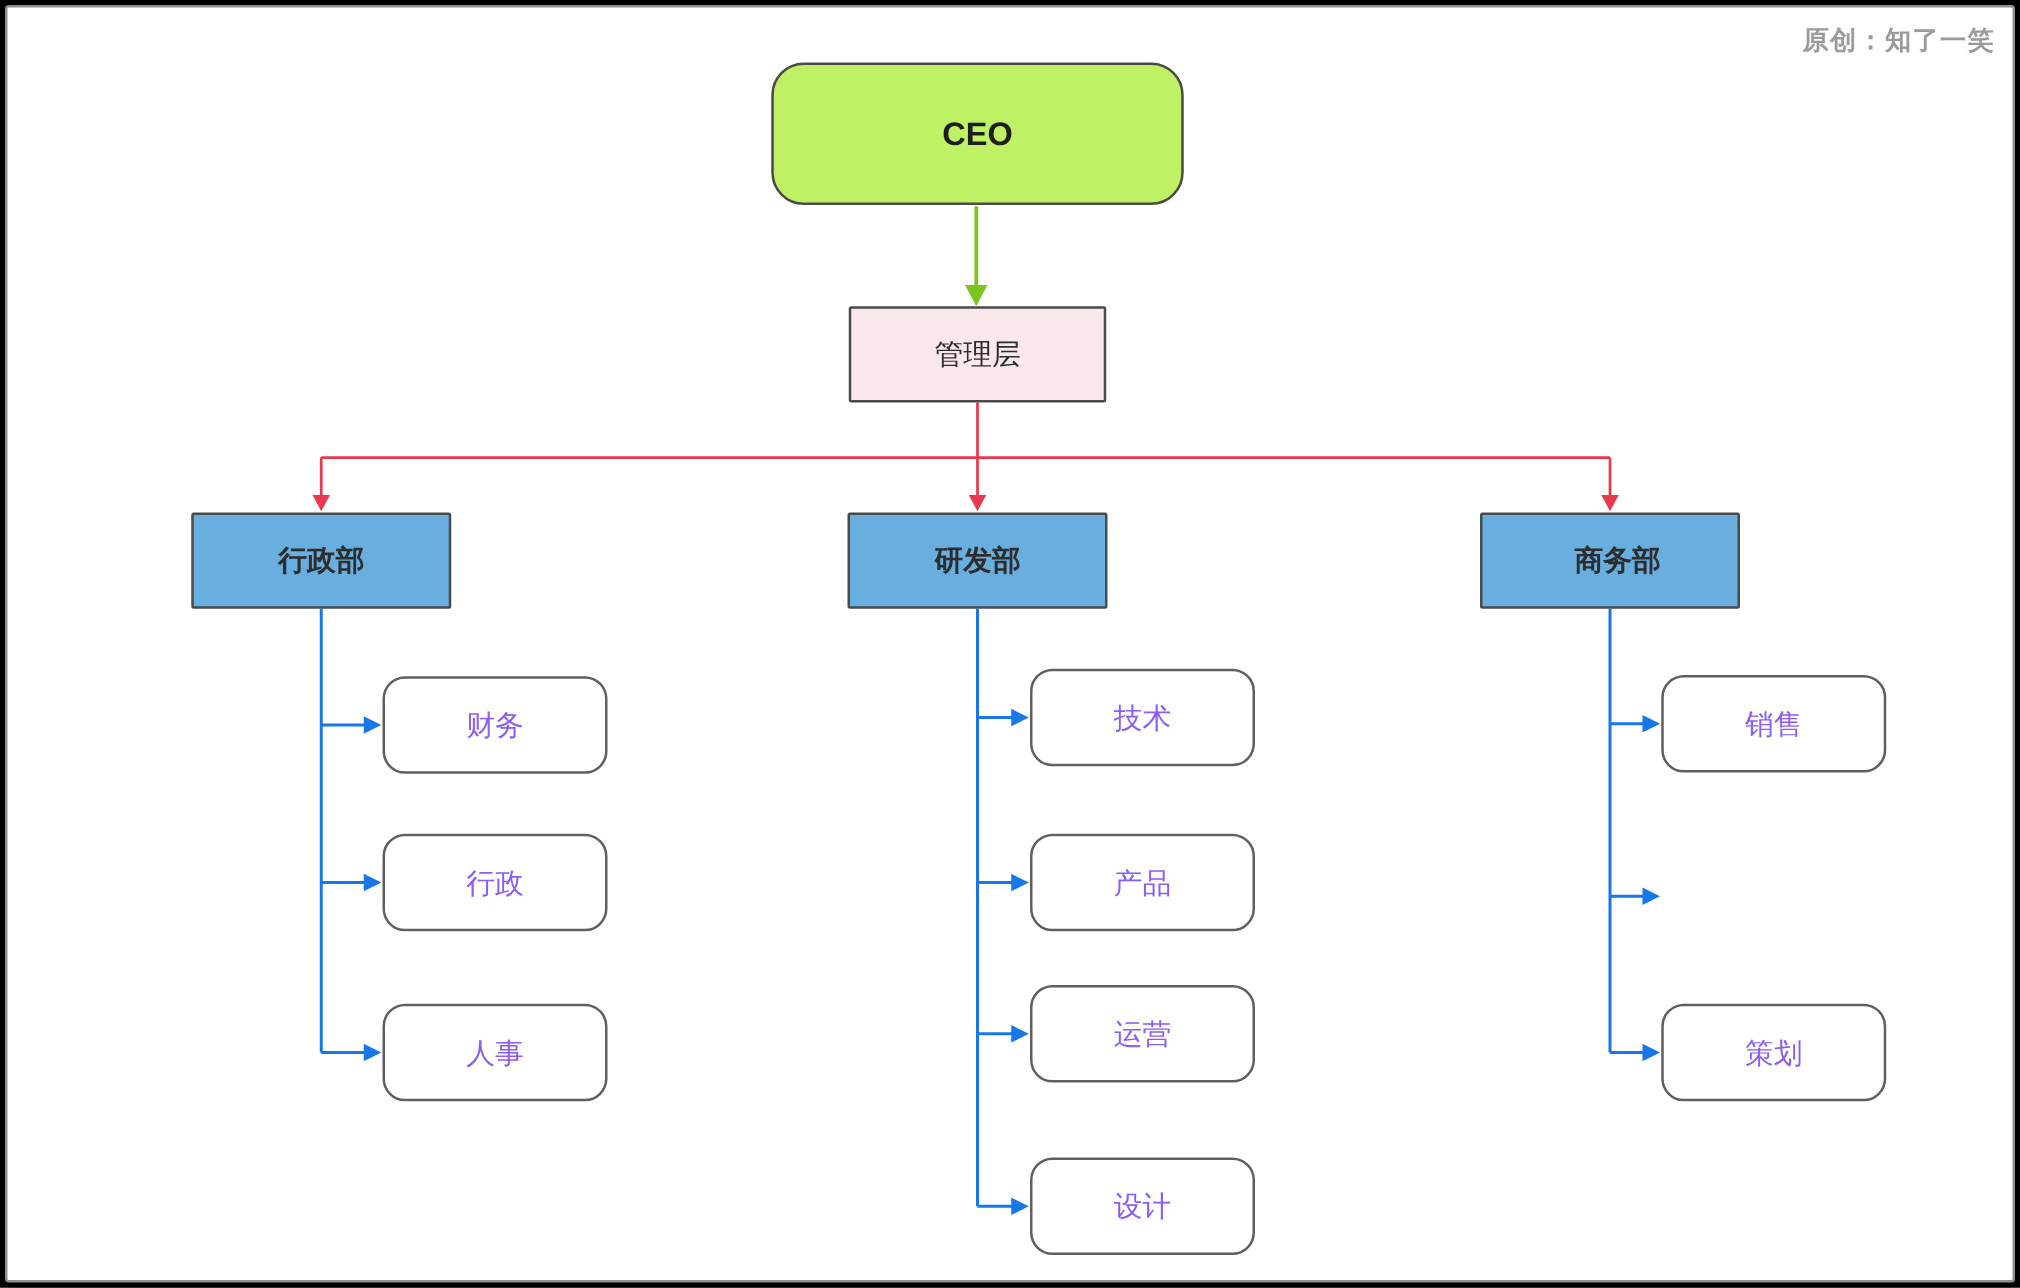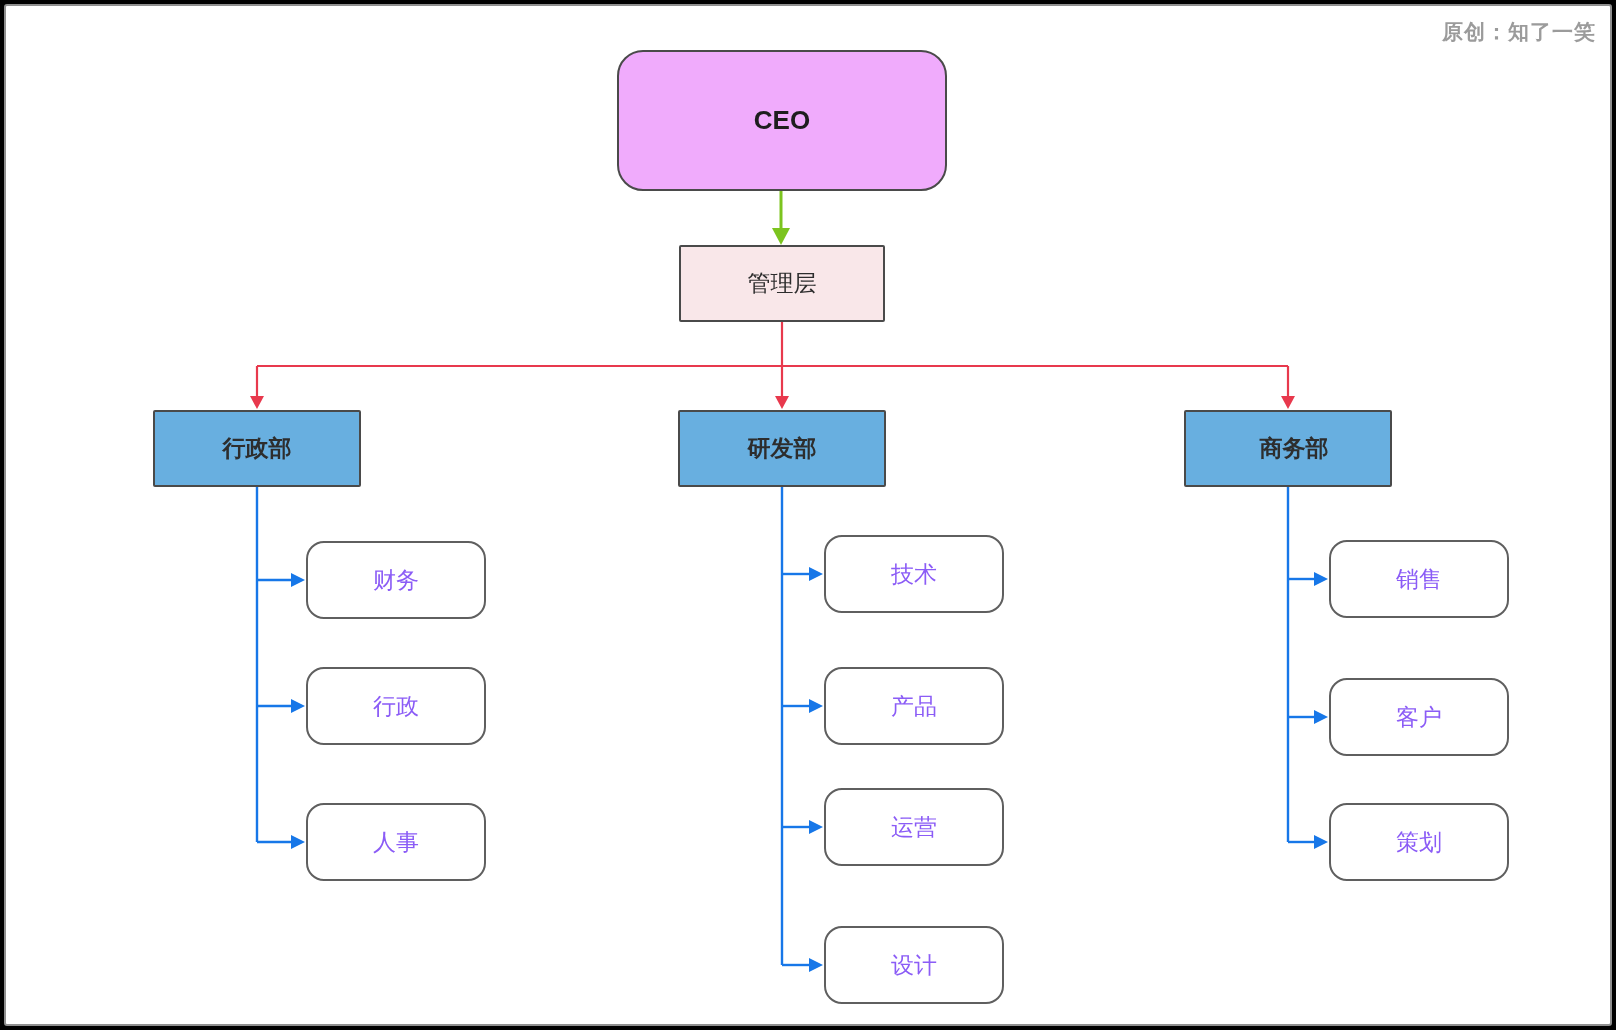--- a/index.html
+++ b/index.html
@@ -42,22 +42,22 @@
   }
   .node {
     position: absolute;
     display: flex;
     align-items: center;
     justify-content: center;
     box-sizing: border-box;
     color: #2d2d2d;
   }
   .node-ceo {
-    left: 611px; top: 44px; width: 330px; height: 141px;
-    background: #f0abfc;
+    left: 611px; top: 44px; width: 330px; height: 114px;
+    background: #bef264;
     border: 2px solid #4a4a4a;
     border-radius: 26px;
     font-size: 26px;
     font-weight: bold;
     color: #1e1e1e;
   }
   .node-mgmt {
     left: 673px; top: 239px; width: 206px; height: 77px;
     background: #f9e7e9;
     border: 2px solid #4a4a4a;
@@ -194,21 +194,18 @@
     <div class="node node-sub sub-ops">
       <span>运营</span>
     </div>
     <div class="node node-sub sub-design">
       <span>设计</span>
     </div>
 
     <div class="node node-sub sub-sales">
       <span>销售</span>
     </div>
-    <div class="node node-sub sub-customer">
-      <span>客户</span>
-    </div>
     <div class="node node-sub sub-planning">
       <span>策划</span>
     </div>
 
   </div>
 </div>
 
 </body></html>

